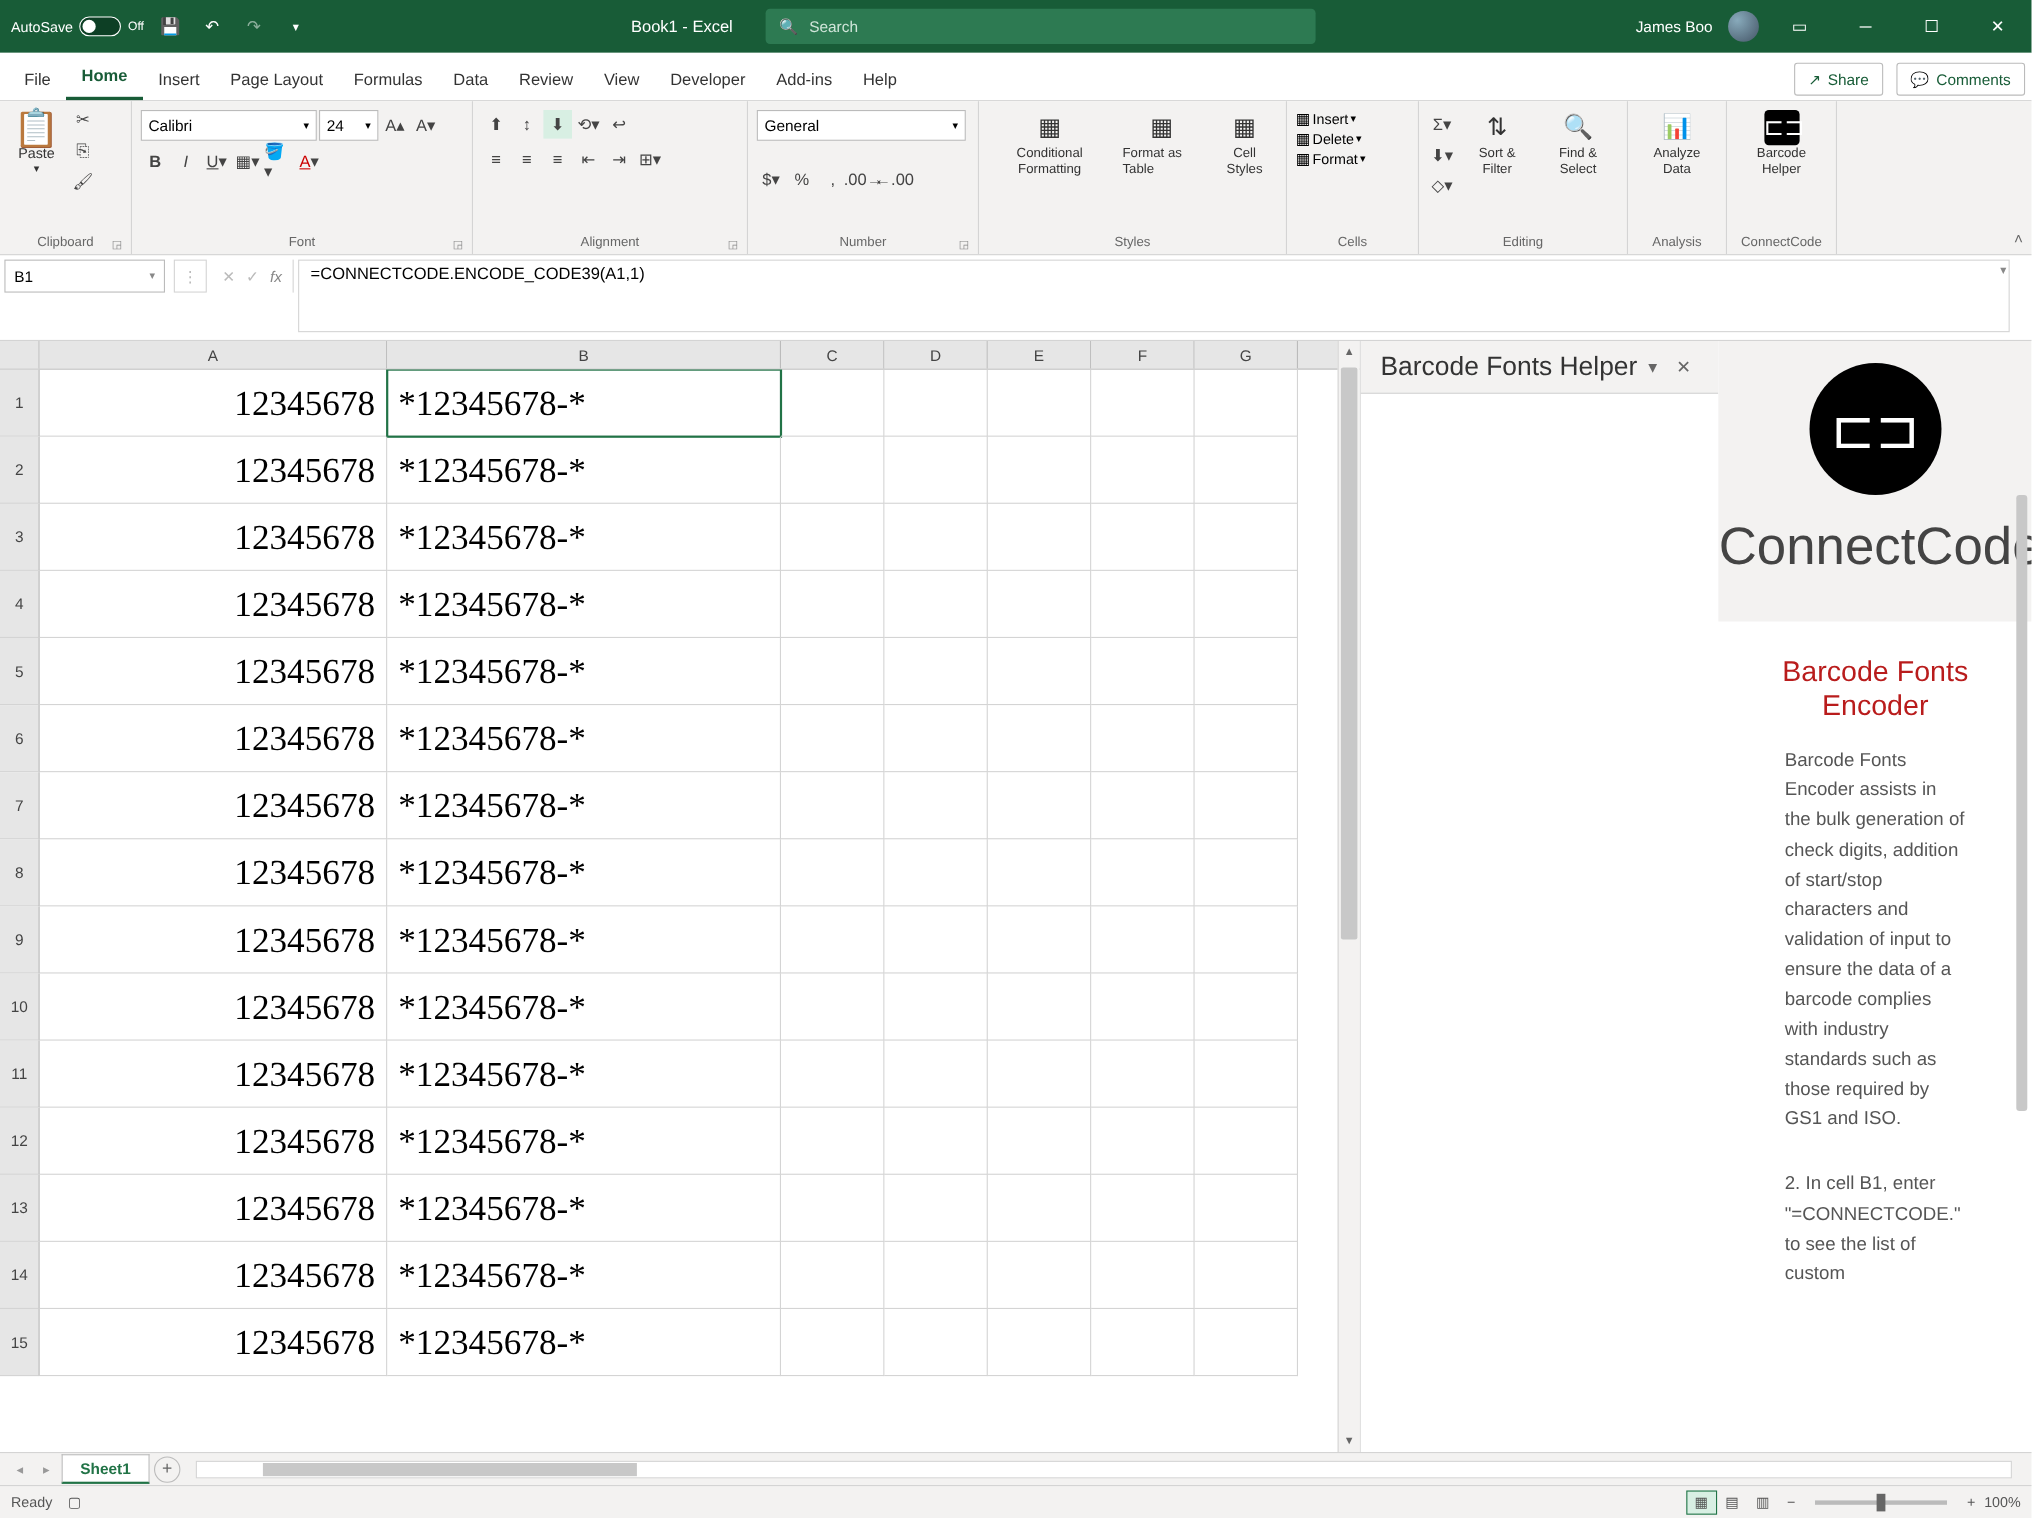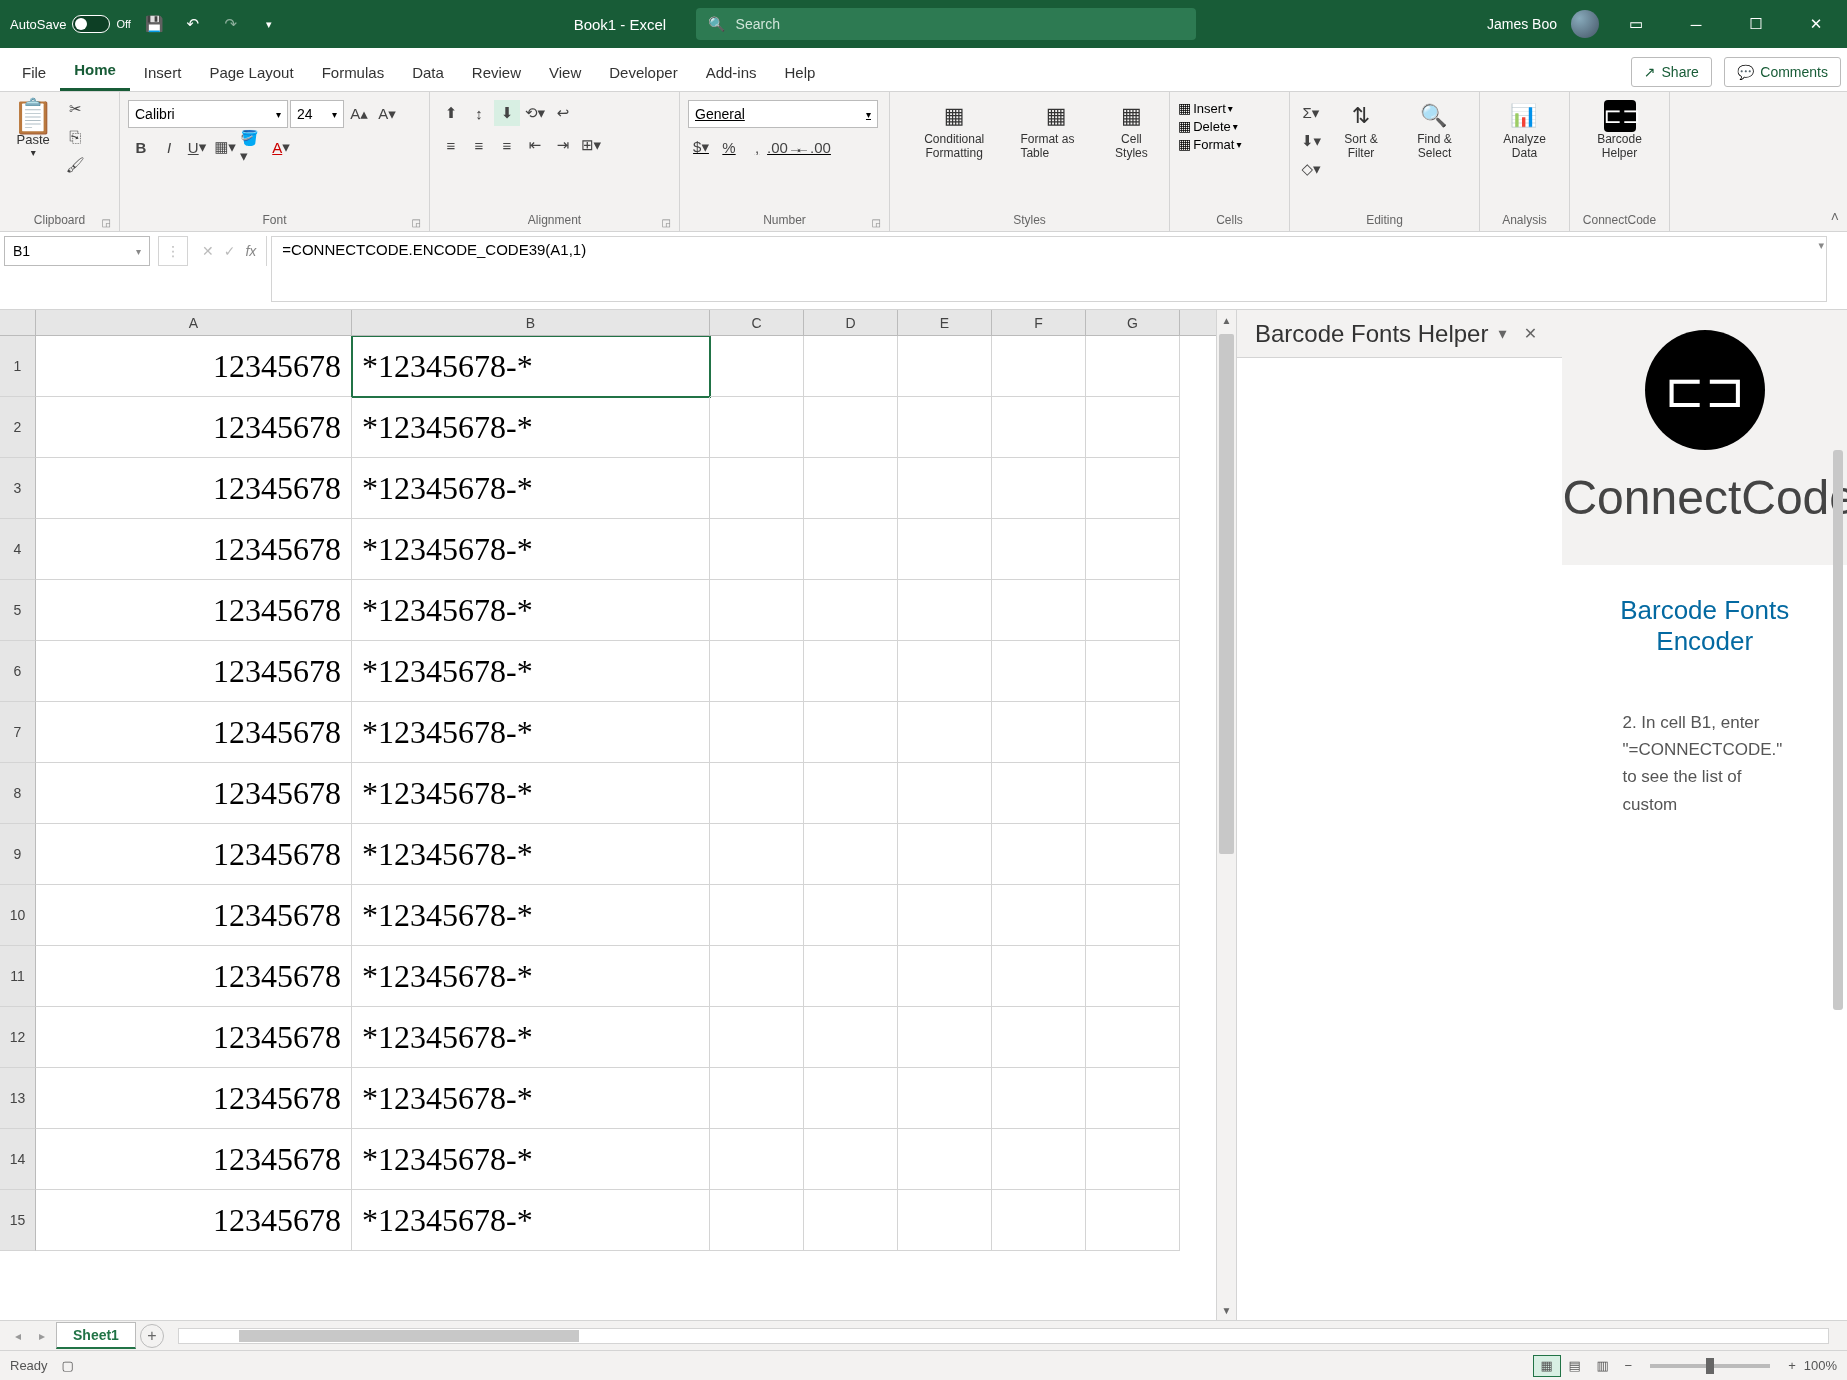--- a/index.html
+++ b/index.html
@@ -72,21 +72,21 @@
 
 
 .taskpane { width: 610px; background: #fff; display: flex; flex-direction: row; }
 .tp-header { height: 48px; display: flex; align-items: center; padding: 0 18px; background: #f3f2f1; border-bottom: 1px solid #d4d4d4; }
 .tp-title { font-size: 24px; color: #333; flex: 1; }
 .tp-header .tp-btn { width: 28px; height: 28px; display: flex; align-items: center; justify-content: center; color: #666; font-size: 16px; }
 .tp-body { flex: 1; overflow: hidden; position: relative; padding: 20px 30px; }
 .tp-logo-area { text-align: center; padding: 20px 0 40px; background: #f3f2f1; margin: -20px -30px 30px; }
 .tp-logo { width: 120px; height: 120px; border-radius: 50%; background: #000; display: inline-flex; align-items: center; justify-content: center; color: #fff; font-size: 48px; }
 .tp-brand { font-size: 48px; color: #444; font-weight: 300; margin-top: 20px; }
-.tp-section-title { font-size: 26px; color: #0369a1; text-align: center; margin-bottom: 20px; font-weight: 300; }
+.tp-section-title { font-size: 26px; color: #b91c1c; text-align: center; margin-bottom: 20px; font-weight: 300; }
 .tp-text { font-size: 17px; color: #555; line-height: 1.6; padding: 0 30px; }
 .tp-scroll { position: absolute; right: 2px; top: 0; bottom: 0; width: 14px; }
 .tp-scroll .thumb { position: absolute; top: 140px; height: 560px; left: 2px; right: 2px; background: #c8c8c8; border-radius: 3px; }
 
 
 .sheet-tabs { height: 30px; background: #f3f2f1; border-top: 1px solid #d4d4d4; display: flex; align-items: center; padding: 0 8px; gap: 4px; }
 .st-nav { width: 20px; height: 20px; display: flex; align-items: center; justify-content: center; color: #999; font-size: 12px; }
 .sheet-tab { padding: 4px 16px; background: #fff; border: 1px solid #bbb; border-bottom: 2px solid #217346; font-size: 14px; color: #217346; font-weight: 600; }
 .add-sheet { width: 24px; height: 24px; border: 1px solid #bbb; border-radius: 50%; display: flex; align-items: center; justify-content: center; font-size: 16px; color: #666; }
 .hscroll { flex: 1; margin: 0 10px; height: 16px; background: #fff; border: 1px solid #d4d4d4; position: relative; }
@@ -218,21 +218,21 @@
         <div class="rbtn-sm">≡</div>
         <div class="rbtn-sm">⇤</div>
         <div class="rbtn-sm">⇥</div>
         <div class="rbtn-sm">⊞▾</div>
       </div>
     </div>
     <div class="group-label"><span>Alignment</span><span class="launcher">◲</span></div>
   </div>
 
   <div class="group" style="width:210px;">
-    <div class="group-body vstack" style="gap:6px; padding-top:4px; width:100%;text-decoration:underline;">
+    <div class="group-body vstack" style="gap:22px; padding-top:4px; width:100%;">
       <div class="rcombo" style="width:190px;">
           <span>General</span>
           <span style="margin-left:auto;font-size:10px;">▾</span>
         </div>
       <div class="hstack">
         <div class="rbtn-sm">$▾</div>
         <div class="rbtn-sm">%</div>
         <div class="rbtn-sm">,</div>
         <div class="rbtn-sm">.00→</div>
         <div class="rbtn-sm">←.00</div>
@@ -516,20 +516,21 @@
       <div class="tp-title">Barcode Fonts Helper</div>
       <div class="tp-btn">▾</div>
       <div class="tp-btn">✕</div>
     </div>
     <div class="tp-body">
       <div class="tp-logo-area">
         <div class="tp-logo">⊏⊐</div>
         <div class="tp-brand">ConnectCode</div>
       </div>
       <div class="tp-section-title">Barcode Fonts Encoder</div>
+      <div class="tp-text">Barcode Fonts Encoder assists in the bulk generation of check digits, addition of start/stop characters and validation of input to ensure the data of a barcode complies with industry standards such as those required by GS1 and ISO.</div>
       <br>
       <br>
       <div class="tp-text">2. In cell B1, enter "=CONNECTCODE." to see the list of custom</div>
       <div class="tp-scroll">
           <div class="thumb"></div>
         </div>
     </div>
   </div>
 </div>
 

